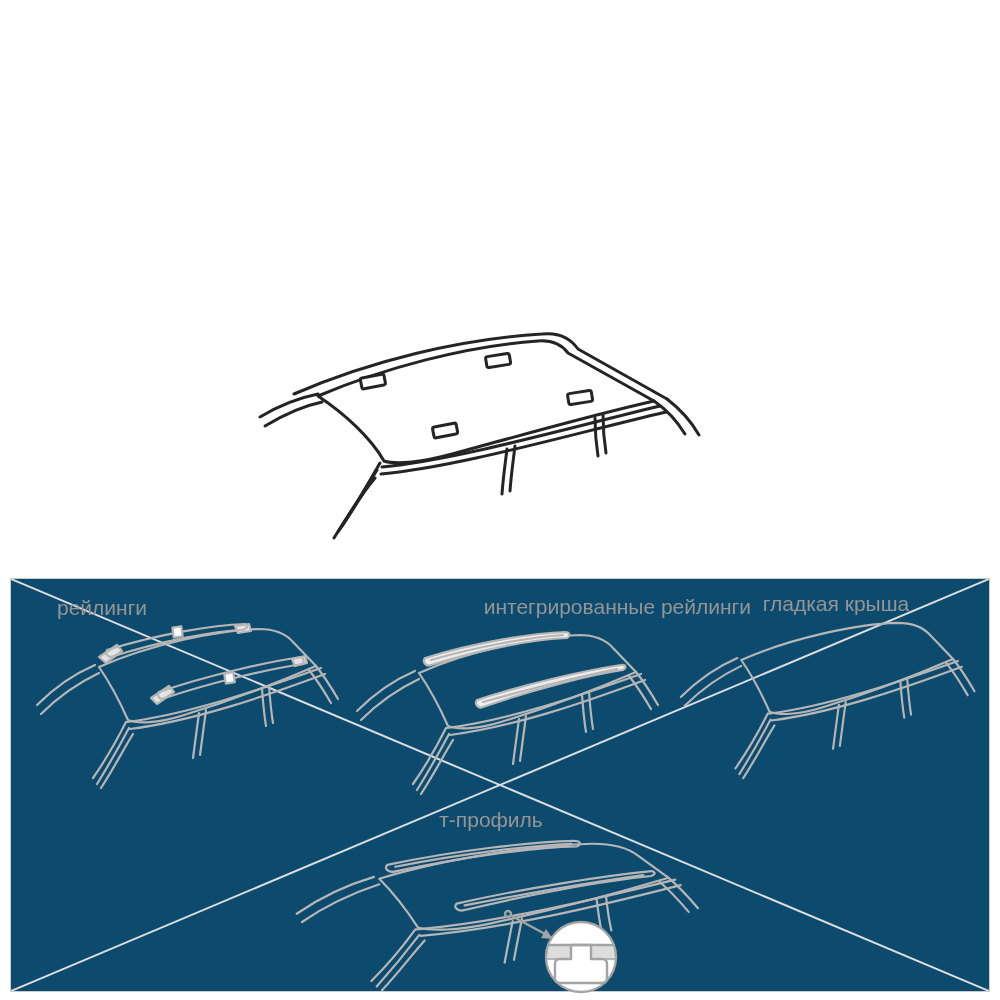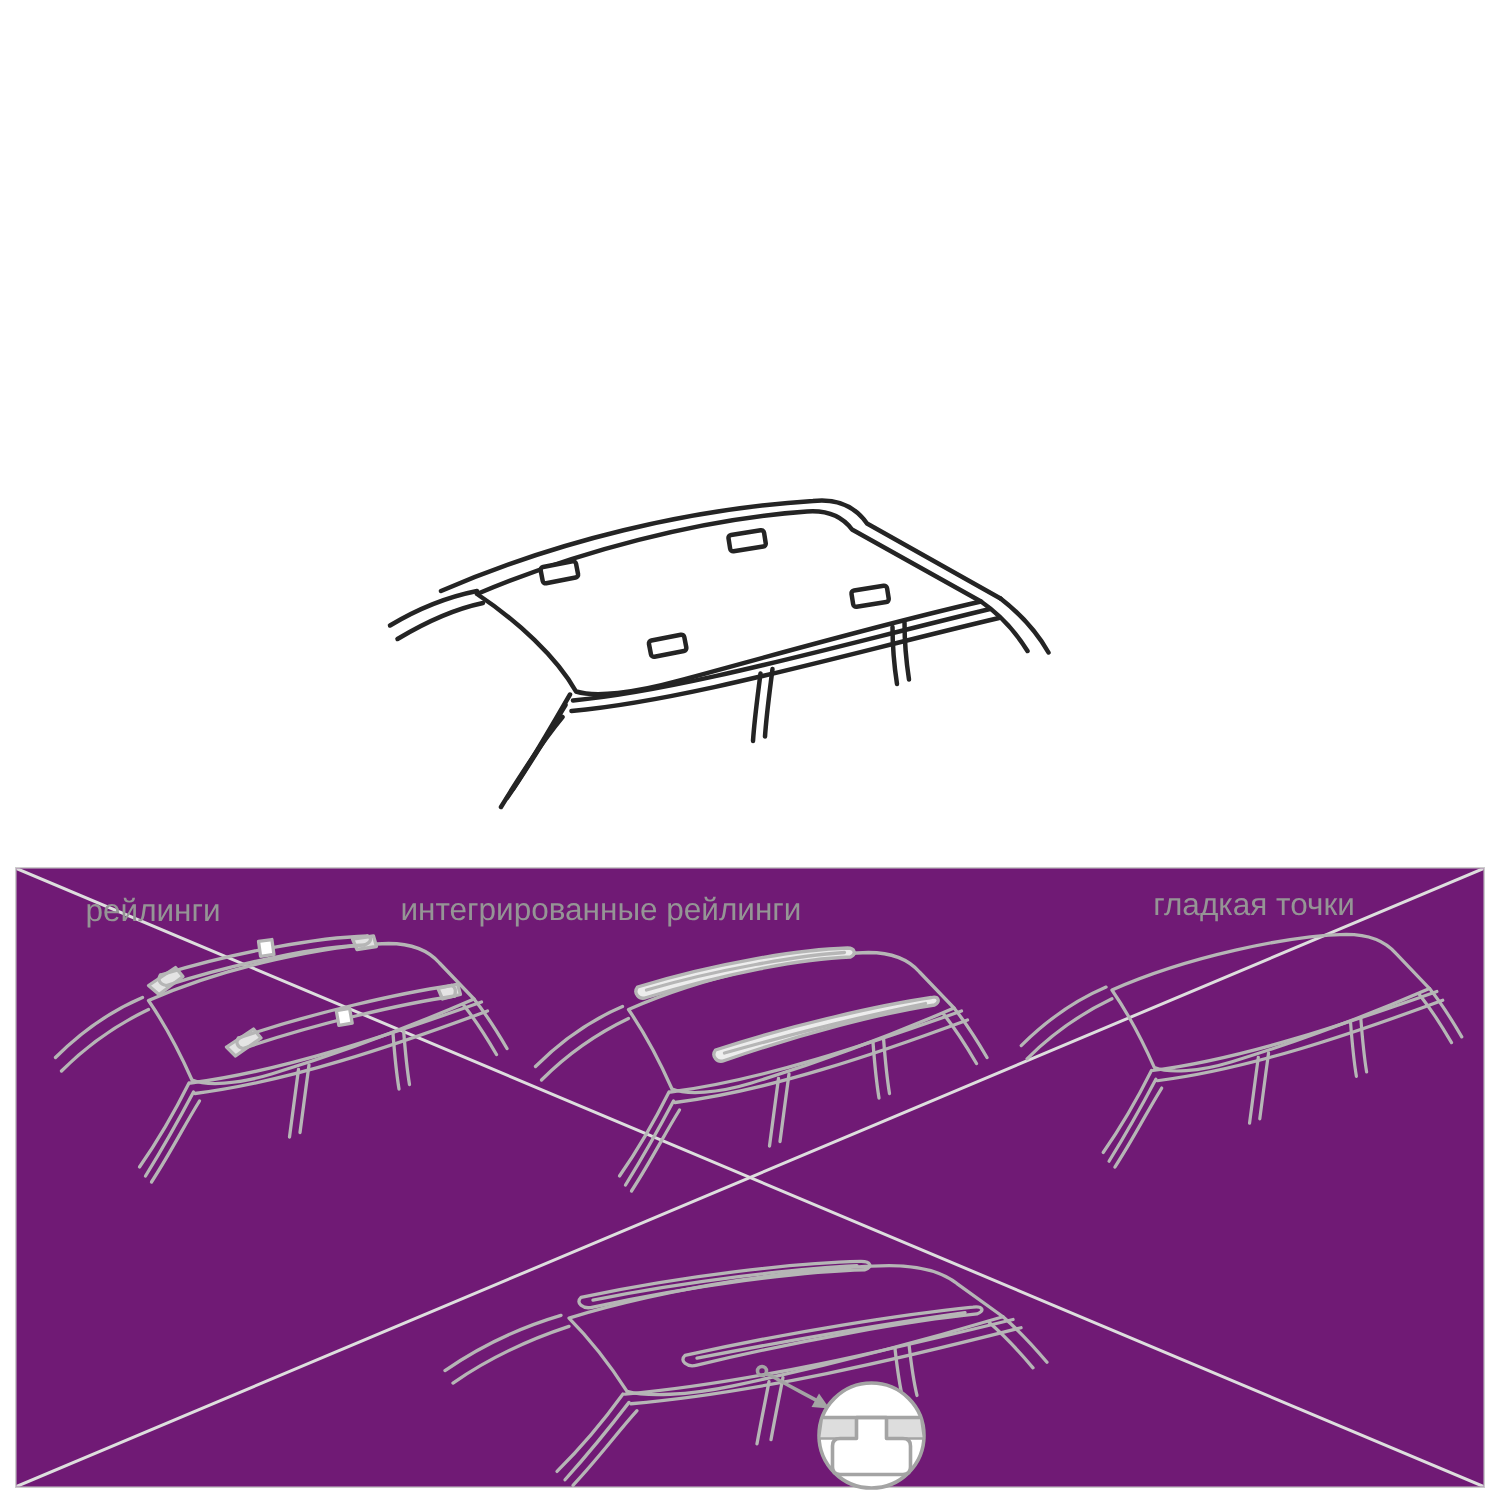--- a/index.html
+++ b/index.html
@@ -12,21 +12,21 @@
   body{width:1000px;height:1000px;background:var(--background);
        font-family:"Liberation Sans","DejaVu Sans",sans-serif;overflow:hidden;}
   .page{position:relative;width:1000px;height:1000px;}
   .title{position:absolute;top:140px;left:0;width:100%;text-align:center;
          font-size:55px;font-weight:400;letter-spacing:1px;color:var(--title-text);}
   .main-car{position:absolute;left:230px;top:320px;width:520px;height:240px;}
   .main-car path{stroke:var(--main-drawing);stroke-width:3;fill:none;
                  stroke-linecap:round;stroke-linejoin:round;}
   .main-car rect{stroke:var(--main-drawing);stroke-width:3;fill:#ffffff;}
   .panel{position:absolute;left:10px;top:578px;width:978px;height:412px;
-         border:1.5px solid var(--panel-border);background:#701a75;}
+         border:1.5px solid var(--panel-border);background:#0c4a6e;}
   .diag{position:absolute;left:0;top:0;width:100%;height:100%;}
   .diag line{stroke:var(--diagonal-lines);stroke-width:2;}
   .car{position:absolute;}
   .car path, .car rect, .car circle{stroke:var(--panel-drawing);stroke-width:2.2;fill:none;
          stroke-linecap:round;stroke-linejoin:round;}
   .car .shade{fill:var(--shade);}
   .car .railfill{fill:var(--rail-fill);}
   .car .clamp{fill:#ffffff;}
   .car1{left:18px;top:34px;width:330px;height:190px;}
   .car2{left:338px;top:40px;width:330px;height:190px;}
@@ -34,21 +34,21 @@
   .car4{left:275px;top:250px;width:440px;height:175px;}
   .car4 .scaled path{vector-effect:non-scaling-stroke;}
   .car4 .mag path, .car4 .mag circle, .car4 .mag line
         {stroke:var(--magnifier-drawing);stroke-width:2.4;fill:none;}
   .car4 .mag .lens{fill:#ffffff;}
   .car4 .mag .block{fill:var(--block-fill);stroke-width:1.6;}
   .car4 .mag .cavity{fill:#ffffff;}
   .car4 .mag .head{fill:var(--magnifier-drawing);stroke:none;}
   .lbl{position:absolute;font-size:21px;color:var(--label-text);white-space:nowrap;}
   .lbl-railings{left:46px;top:17px;}
-  .lbl-integrated{left:256px;top:16px;width:500px;text-align:left;}
+  .lbl-integrated{left:240px;top:16px;width:500px;text-align:right;}
   .lbl-smooth{left:680px;top:13px;width:290px;text-align:center;}
   .lbl-tprofile{left:230px;top:229px;width:500px;text-align:center;}
 </style>
 </head>
 <body>
 
 <div class="page">
 
 
   <svg class="main-car" viewBox="0 0 520 240">
@@ -177,15 +177,16 @@
         <circle class="lens" cx="295" cy="128" r="35"></circle>
         <path class="block" d="M262,116 L285,116 L285,130 L260,130 Z"></path>
         <path class="block" d="M305,116 L328,116 L330,130 L305,130 Z"></path>
         <path class="cavity" d="M285,116 L305,116 L305,130 L316,130 Q321,130 321,135 L321,149 Q321,154 316,154 L274,154 Q269,154 269,149 L269,135 Q269,130 274,130 L285,130 Z"></path>
         <line x1="262" y1="116" x2="328" y2="116"></line>
       </g>
     </svg>
 
     <div class="lbl lbl-railings">рейлинги</div>
     <div class="lbl lbl-integrated">интегрированные рейлинги</div>
-    <div class="lbl lbl-smooth">гладкая точки</div>
+    <div class="lbl lbl-smooth">гладкая крыша</div>
+    <div class="lbl lbl-tprofile">т-профиль</div>
   </div>
 </div>
 
 </body></html>

